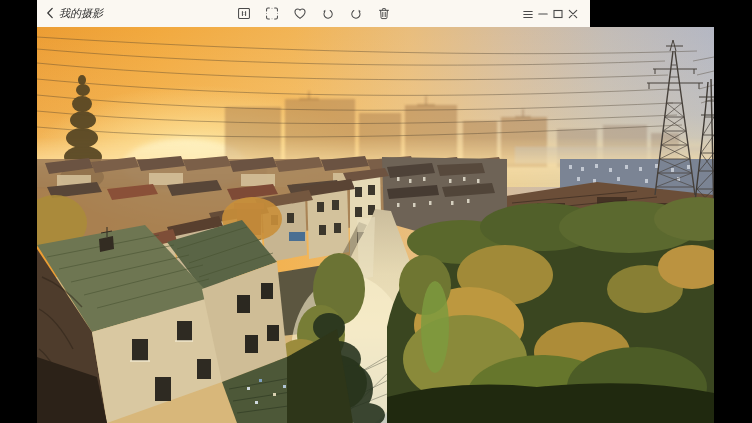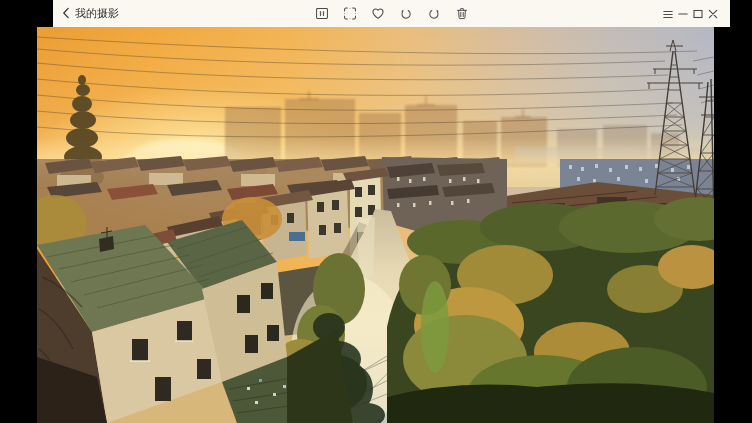--- a/index.html
+++ b/index.html
@@ -5,22 +5,22 @@
   * { margin:0; padding:0; box-sizing:border-box; }
   html,body { background:#000; }
   body { font-family:"Liberation Sans", sans-serif; }
   .screen { position:relative; width:752px; height:423px; background:#000; overflow:hidden; }
   .letterbox { position:absolute; top:0; height:423px; background:#000; }
   .letterbox.left { left:0; width:37px; }
   .letterbox.right { right:0; width:38px; }
   .stage { position:absolute; left:37px; top:0; width:677px; height:423px; }
 
   
-  .topbar { position:absolute; left:16px; top:0; width:677px; height:27px;
-            background:#fbf8f2; display:flex; align-items:center; z-index:3; }
+  .topbar { position:absolute; left:0; top:0; width:553px; height:27px;
+            background:#fbf8f2; display:flex; align-items:center; z-index:3;font-style:italic; }
   .back { display:flex; align-items:center; gap:5px; padding:0 10px 0 9px; height:100%; cursor:default; }
   .back-label { font-size:11px; color:#2d2d2d; line-height:27px; white-space:nowrap; }
   .tools { position:absolute; left:50%; top:0; transform:translateX(-50%);
            height:27px; display:flex; align-items:center; gap:13px; }
   .tool-btn { width:15px; height:15px; display:flex; align-items:center; justify-content:center; }
   .tool-btn svg { display:block; }
   .win-controls { margin-left:auto; height:27px; display:flex; align-items:center; gap:5px; padding-right:12px; }
   .win-btn { width:10px; height:12px; display:flex; align-items:center; justify-content:center; }
 
   

